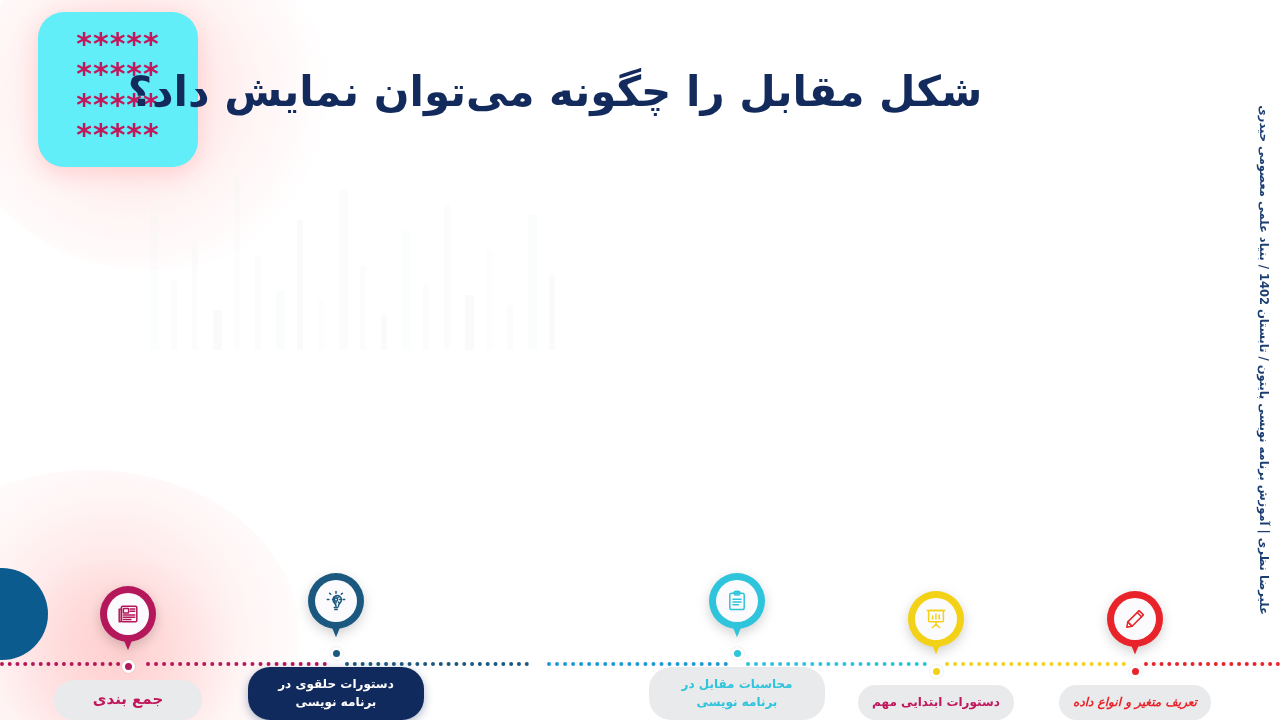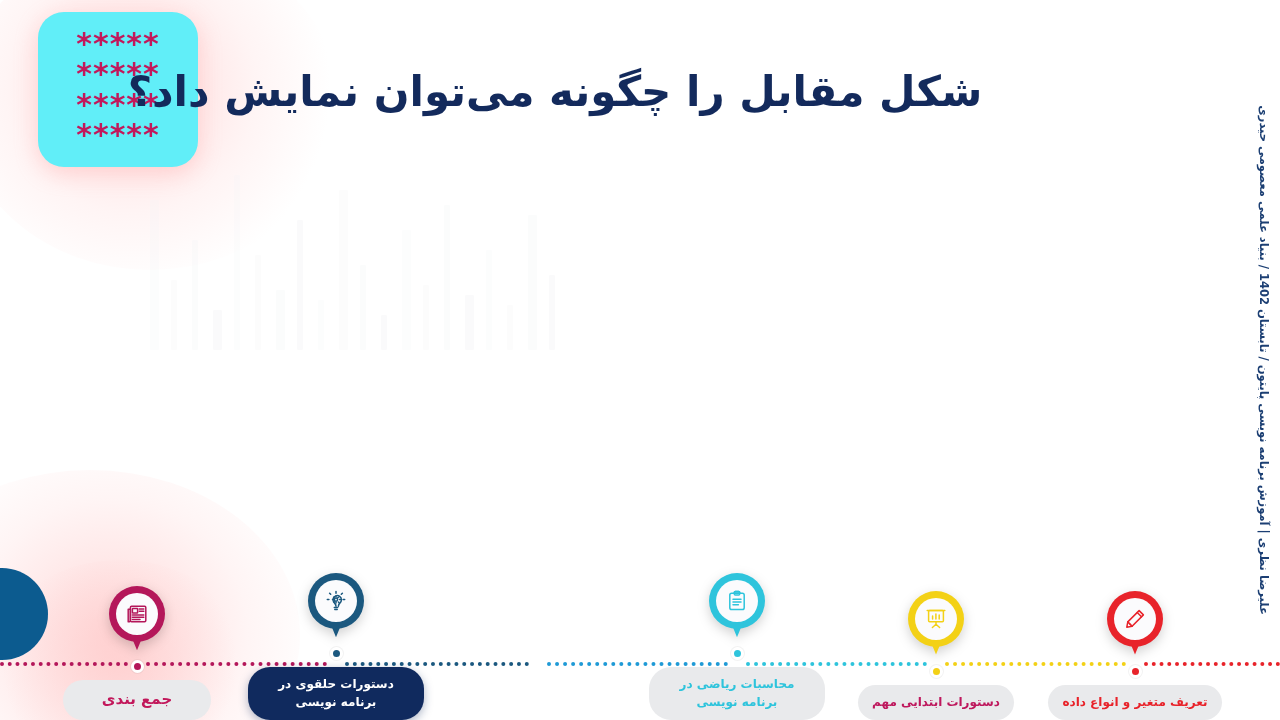--- a/index.html
+++ b/index.html
@@ -131,21 +131,21 @@
 <div class="timeline" id="timeline">
   <div class="track" id="track">
       <div class="seg" style="left: 146px; width: 181px; color: rgb(180, 23, 90);"></div>
       <div class="seg" style="left: 0px; width: 128px; color: rgb(180, 23, 90);"></div>
       <div class="seg" style="left: 345px; width: 184px; color: rgb(27, 88, 127);"></div>
       <div class="seg" style="left: 547px; width: 181px; color: rgb(31, 154, 214);"></div>
       <div class="seg" style="left: 746px; width: 181px; color: rgb(46, 196, 220);"></div>
       <div class="seg" style="left: 945px; width: 181px; color: rgb(243, 209, 22);"></div>
       <div class="seg" style="left: 1144px; width: 136px; color: rgb(232, 35, 42);"></div>
     </div>
-<div class="step" style="left: 137px;">
+<div class="step" style="left: 128px;">
       <div class="pin" style="color: rgb(180, 23, 90);">
         <div class="tail"></div>
         <div class="blob"></div>
         <div class="inner" style="color: rgb(180, 23, 90);">
           <svg viewBox="0 0 24 24" fill="none" stroke="currentColor" stroke-width="1.5" stroke-linecap="round" stroke-linejoin="round">
             <path d="M3.2 7.2h2.2v11a1.6 1.6 0 0 1-2.2 1.5z"></path>
             <rect x="5.4" y="4.3" width="15.4" height="15.4" rx="1.2"></rect>
             <rect x="7.4" y="6.6" width="5.2" height="4.4" rx=".5"></rect>
             <path d="M14.2 6.9h4.6M14.2 9.2h4.6M7.4 13.1h11.4M7.4 15.3h11.4M7.4 17.4h7.6"></path>
           </svg>
@@ -178,21 +178,21 @@
         <div class="inner" style="color: rgb(46, 196, 220);">
           <svg viewBox="0 0 24 24" fill="none" stroke="currentColor" stroke-width="1.5" stroke-linecap="round" stroke-linejoin="round">
             <rect x="4.8" y="4.3" width="14.4" height="16.2" rx="1.8"></rect>
             <path d="M9.3 4.3V3.5a1 1 0 0 1 1-1h3.4a1 1 0 0 1 1 1v.8z"></path>
             <rect x="9.3" y="2.5" width="5.4" height="3.4" rx="1"></rect>
             <path d="M8 10.2h8M8 13h8M8 15.8h5.4"></path>
           </svg>
         </div>
       </div>
       <div class="node" style="color: rgb(46, 196, 220);"></div>
-      <div class="pill" style="color: rgb(46, 196, 220);">محاسبات ریاضی در برنامه نویسی</div>
+      <div class="pill" style="color: rgb(46, 196, 220);">محاسبات مقابل در برنامه نویسی</div>
     </div>
     <div class="step" style="left: 936px;">
       <div class="pin" style="color: rgb(243, 209, 22);">
         <div class="tail"></div>
         <div class="blob"></div>
         <div class="inner" style="color: rgb(243, 209, 22);">
           <svg viewBox="0 0 24 24" fill="none" stroke="currentColor" stroke-width="1.5" stroke-linecap="round" stroke-linejoin="round">
             <path d="M3.2 3.5h17.6"></path>
             <rect x="4.6" y="3.5" width="14.8" height="11.2" rx="1"></rect>
             <path d="M8.6 12V9M11.9 12V6.9M15.2 12v-4"></path>
@@ -210,15 +210,15 @@
         <div class="inner" style="color: rgb(232, 35, 42);">
           <svg viewBox="0 0 24 24" fill="none" stroke="currentColor" stroke-width="1.5" stroke-linecap="round" stroke-linejoin="round">
             <path d="M16.1 3.6 20.4 7.9 9.1 19.2l-5.3 1 1-5.3z"></path>
             <path d="M14.2 5.5 18.5 9.8"></path>
             <path d="M4.8 14.9 9.1 19.2"></path>
             <path d="M6.4 16.5l1.2 1.2"></path>
           </svg>
         </div>
       </div>
       <div class="node" style="color: rgb(232, 35, 42);"></div>
-      <div class="pill" style="color: rgb(232, 35, 42);">تعریف متغیر و انواع داده</div>
+      <div class="pill" style="color: rgb(232, 35, 42); font-style: italic;">تعریف متغیر و انواع داده</div>
     </div>
   </div>
 
 </body></html>

